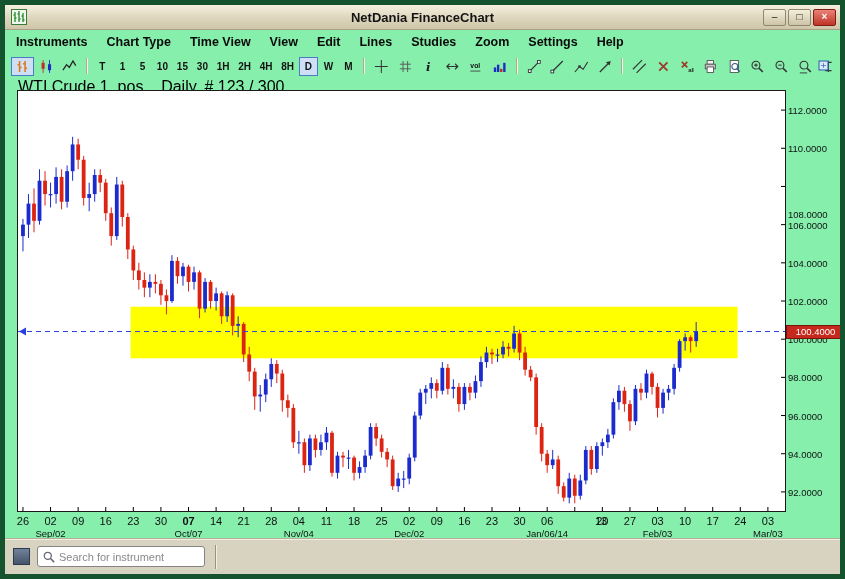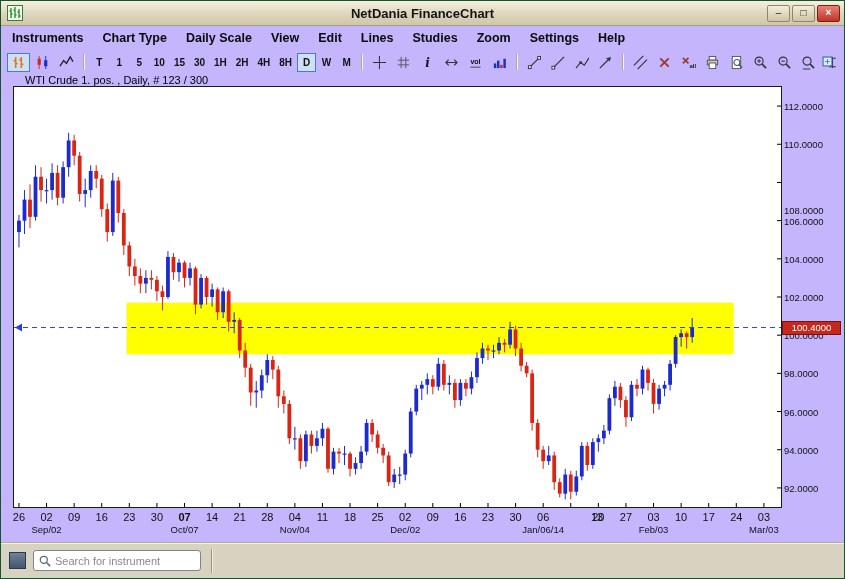--- a/index.html
+++ b/index.html
@@ -1,18 +1,18 @@
 <!DOCTYPE html>
 <html><head>
 <meta charset="utf-8">
 <style>
   * { box-sizing: border-box; margin: 0; padding: 0; }
   html,body { width:845px; height:579px; }
   body { font-family:"Liberation Sans", sans-serif; background:#d8d2c0; }
-  .window { position:relative; width:845px; height:579px; background:#c4b5fd; border:1px solid #14532d; overflow:hidden; }
+  .window { position:relative; width:845px; height:579px; background:#86efac; border:5px solid #14532d; overflow:hidden; }
 
   
   .titlebar { position:absolute; top:0; left:0; right:0; height:25px;
     background:linear-gradient(#f6f0df, #ddd5bc 55%, #cfc6aa); border-bottom:1px solid #a89f86;
     display:flex; align-items:center; }
   .titlebar .title { position:absolute; left:0; right:0; text-align:center; font-size:13px; font-weight:bold; color:#141414; }
   .app-icon { margin-left:6px; z-index:2; width:16px; height:16px; }
   .winbtns { margin-left:auto; margin-right:4px; display:flex; gap:2px; z-index:2; }
   .wbtn { width:23px; height:17px; font-size:10px; line-height:14px; text-align:center;
     background:linear-gradient(#f4eeda,#cdc4a8); border:1px solid #8f8770; border-radius:2px; color:#222; cursor:default; }
@@ -27,21 +27,21 @@
   .toolbar { position:absolute; top:49px; left:0; right:0; height:24px; display:flex; align-items:center; padding-left:6px; gap:1px; }
   .tbtn { height:19px; min-width:19px; display:flex; align-items:center; justify-content:center;
     border:1px solid transparent; font-size:10px; font-weight:bold; color:#111; padding:0 3px; cursor:default; }
   .tbtn svg { width:15px; height:15px; display:block; }
   .tbtn.selected { background:#cfe0f6; border-color:#4a7cc4; }
   .tsep { width:2px; height:16px; border-left:1px solid #ab8; border-left-color:#b0a890; border-right:1px solid #f6f1e3; margin:0 4px; }
   .dockbtn { position:absolute; right:7px; top:2px; height:19px; width:19px; display:flex; align-items:center; justify-content:center; }
   .dockbtn svg { width:15px; height:15px; }
 
   
-  .chart-label { position:absolute; left:24px; top:73px; font-size:11px; color:#000; }
+  .chart-label { position:absolute; left:13px; top:73px; font-size:16px; color:#000; }
   .plot { position:absolute; left:12px; top:85px; width:769px; height:422px; background:#fff; border:1px solid #1a1a1a; }
   #plot-svg { position:absolute; left:0; top:0; width:767px; height:420px; display:block; }
 
   .ylab { position:absolute; left:783px; width:58px; font-size:9.5px; color:#111; }
   .price-badge { position:absolute; left:781px; width:59px; height:14px; background:#c5281c; border:1px solid #76140b;
     color:#fff; font-size:9.5px; line-height:12px; text-align:center; }
 
   .xlab { position:absolute; width:22px; text-align:center; font-size:11px; color:#111; top:510px; }
   .mlab { position:absolute; width:64px; text-align:center; font-size:9.5px; color:#111; top:523px; }
 
@@ -73,21 +73,21 @@
     <span class="winbtns" id="winbtns">
         <button class="wbtn">–</button>
         <button class="wbtn">□</button>
         <button class="wbtn close">×</button>
       </span>
   </div>
 
   <div class="menubar" id="menubar">
       <div class="menu-item">Instruments</div>
       <div class="menu-item">Chart Type</div>
-      <div class="menu-item">Daily Scale</div>
+      <div class="menu-item">Time View</div>
       <div class="menu-item">View</div>
       <div class="menu-item">Edit</div>
       <div class="menu-item">Lines</div>
       <div class="menu-item">Studies</div>
       <div class="menu-item">Zoom</div>
       <div class="menu-item">Settings</div>
       <div class="menu-item">Help</div>
     </div>
 
   <div class="toolbar" id="toolbar">

